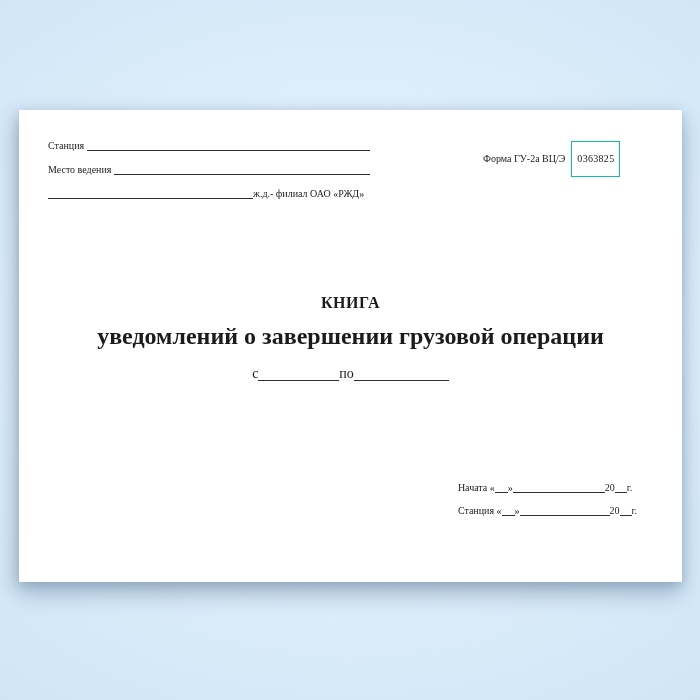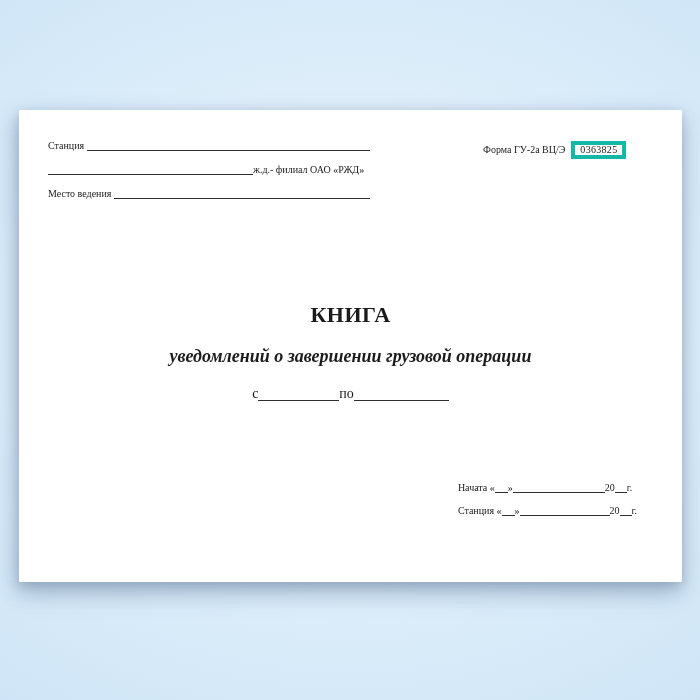--- a/index.html
+++ b/index.html
@@ -63,49 +63,48 @@
     line-height: 11.5px;
     text-align: right;
   }
   .form-code-row {
     display: flex;
     align-items: center;
     margin-bottom: 1px;
   }
   .num-box {
     display: inline-block;
-    border: 4px solid #14b8a6;
-    padding: 0 5px;
+    border: 1px solid #14b8a6;
+    padding: 12px 5px;
     margin-left: 6px;
     line-height: 10px;
     letter-spacing: 0.3px;
   }
 
   
   .title-block {
     position: absolute;
     left: 0;
     top: 180px;
     width: 663px;
     text-align: center;
   }
   .book-title {
-    font-size: 22px;
+    font-size: 16px;
     font-weight: bold;
     line-height: 26px;
     letter-spacing: 0.5px;
-    margin: 12px;
+    margin: 0;
     text-align: center;
   }
   .book-subtitle {
-    font-size: 18px;
+    font-size: 24px;
     font-weight: bold;
     line-height: 24px;
-    margin-top: 16px;
-    font-style: italic;
+    margin-top: 8px;
   }
   .date-range {
     margin-top: 18px;
     display: flex;
     justify-content: center;
     align-items: flex-end;
     font-size: 14px;
     height: 15px;
   }
   .date-range .lbl { line-height: 1; }
@@ -128,26 +127,26 @@
 
 <div class="backdrop">
   <div class="sheet">
 
     <div class="hdr-left">
       <div class="row">
         <span class="lbl">Станция </span>
         <span class="bl grow"></span>
       </div>
       <div class="row">
+        <span class="lbl">Место ведения </span>
+        <span class="bl grow"></span>
+      </div>
+      <div class="row">
         <span class="bl" style="width:205px"></span>
         <span class="lbl">ж.д.- филиал ОАО «РЖД»</span>
-      </div>
-      <div class="row">
-        <span class="lbl">Место ведения </span>
-        <span class="bl grow"></span>
       </div>
     </div>
 
     <div class="hdr-right">
       <div class="form-code-row">
         <span>Форма ГУ-2а ВЦ/Э</span>
         <span class="num-box">0363825</span>
       </div>
     </div>
 

